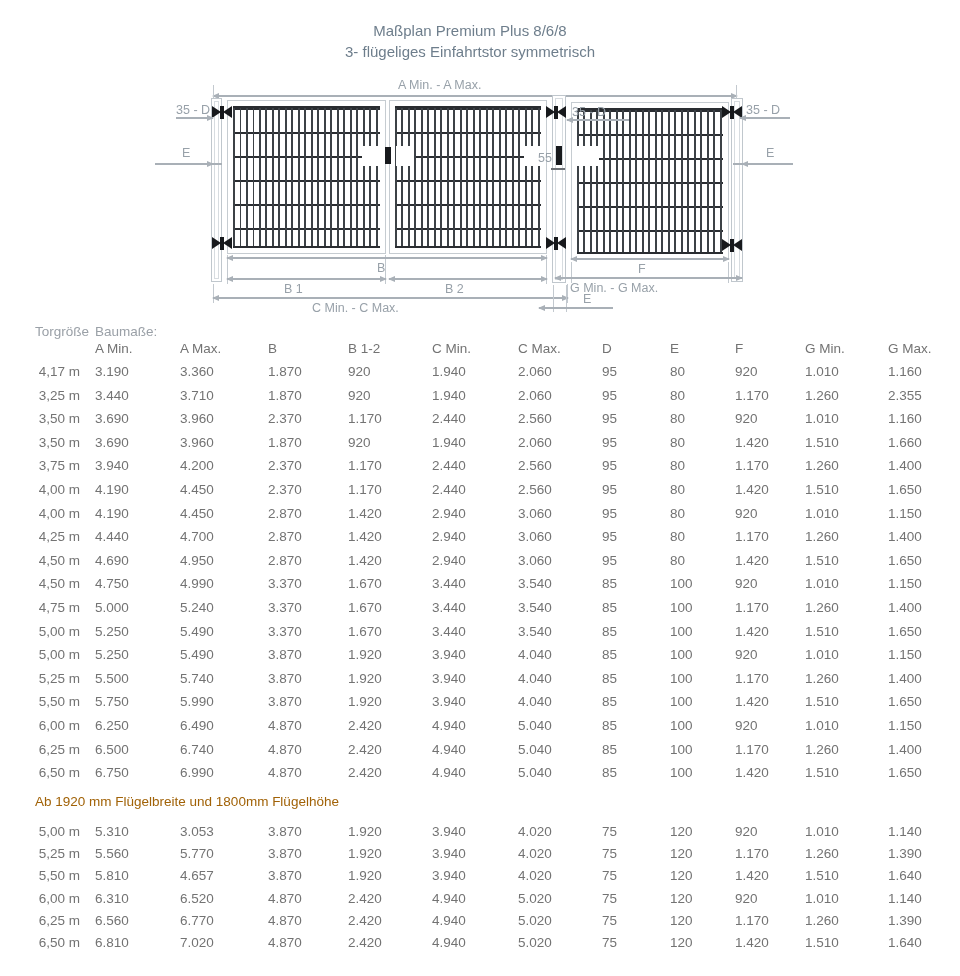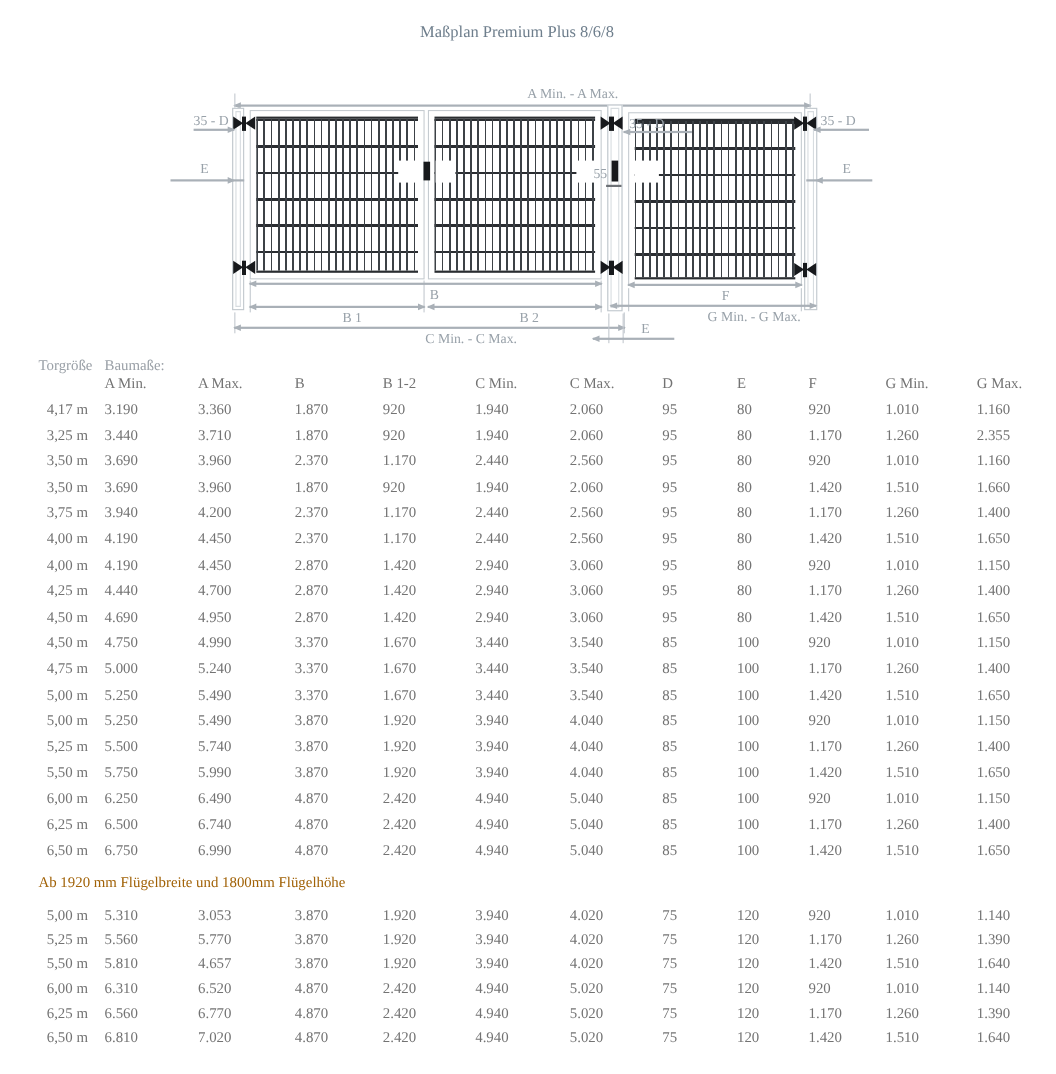--- a/index.html
+++ b/index.html
@@ -1,18 +1,18 @@
 <!DOCTYPE html>
 <html><head>
 <meta charset="utf-8">
 <style>
   html,body{margin:0;padding:0;background:#fff}
   *{box-sizing:border-box}
   .page{position:relative;width:960px;height:976px;background:#fff;overflow:hidden;
-        font-family:Liberation Serif, serif}
+        font-family:Liberation Sans, sans-serif}
   
   .title{position:absolute;left:250px;top:20px;width:440px;text-align:center;
          color:#6e7e8c;font-size:15px;line-height:21px}
   
   .post{position:absolute;background:#fff;border:1px solid #c0c7cd;
         box-shadow:inset 0 0 0 2px #fff,inset 0 0 0 3px #d7dce0}
   .wing{position:absolute;background:#fff;border:1.5px solid #c6ccd1;padding:5px}
   .mesh{width:100%;height:100%;border-top:2.5px solid #2a2d31;border-bottom:2.5px solid #2a2d31;
         background-image:
           repeating-linear-gradient(90deg,#3c4146 0,#3c4146 1.6px,transparent 1.6px,transparent 6.5px),
@@ -25,21 +25,21 @@
          border-bottom:6.5px solid transparent;border-left:9px solid #17191c}
   .hinge::after{content:"";position:absolute;right:0;top:0;border-top:6.5px solid transparent;
          border-bottom:6.5px solid transparent;border-right:9px solid #17191c}
   .dl{position:absolute;height:1.5px;background:#a9b0b7}
   .ar{position:absolute;top:50%;transform:translateY(-50%);width:0;height:0;
       border-top:3.2px solid transparent;border-bottom:3.2px solid transparent}
   .ar.l{border-right:7px solid #a9b0b7;left:-1px}
   .ar.r{border-left:7px solid #a9b0b7;right:-1px}
   .vt{position:absolute;width:1.2px;background:#c3c9cf}
   .lab{position:absolute;font-size:12.5px;color:#98a1a9;white-space:nowrap}
-  .lab.c{text-align:right}
+  .lab.c{text-align:left}
   
   .grid{display:grid;width:960px;
         grid-template-columns:80px 100px 88px 80px 84px 86px 84px 68px 65px 70px 83px 72px;
         font-size:13.5px;color:#737373}
   .grid>*{overflow:hidden}
   .grid>*:first-child{text-align:right}
   .grid>*:nth-child(2){padding-left:15px}
   #hdrRow{position:absolute;top:341px;left:0;height:16px;line-height:16px}
   #rows1{position:absolute;top:360px;left:0}
   #rows2{position:absolute;top:821px;left:0}
@@ -48,20 +48,21 @@
   .gh{position:absolute;top:324px;font-size:13.5px;color:#9aa0a7;line-height:15px}
   .note{position:absolute;left:35px;top:794px;font-size:13.5px;color:#a16207}
 </style>
 </head>
 <body>
 
 <div class="page">
 
   <div class="title">
     <div>Maßplan Premium Plus 8/6/8</div>
+    <div>3- flügeliges Einfahrtstor symmetrisch</div>
   </div>
 
   <div>
 
     <div class="lab c" style="left:398px;top:78px;width:164px">A Min. - A Max.</div>
     <div class="dl" style="left:213px;top:95px;width:524px">
         <span class="ar l"></span>
         <span class="ar r"></span>
       </div>
     <div class="vt" style="left:213px;top:85px;height:13px"></div>

